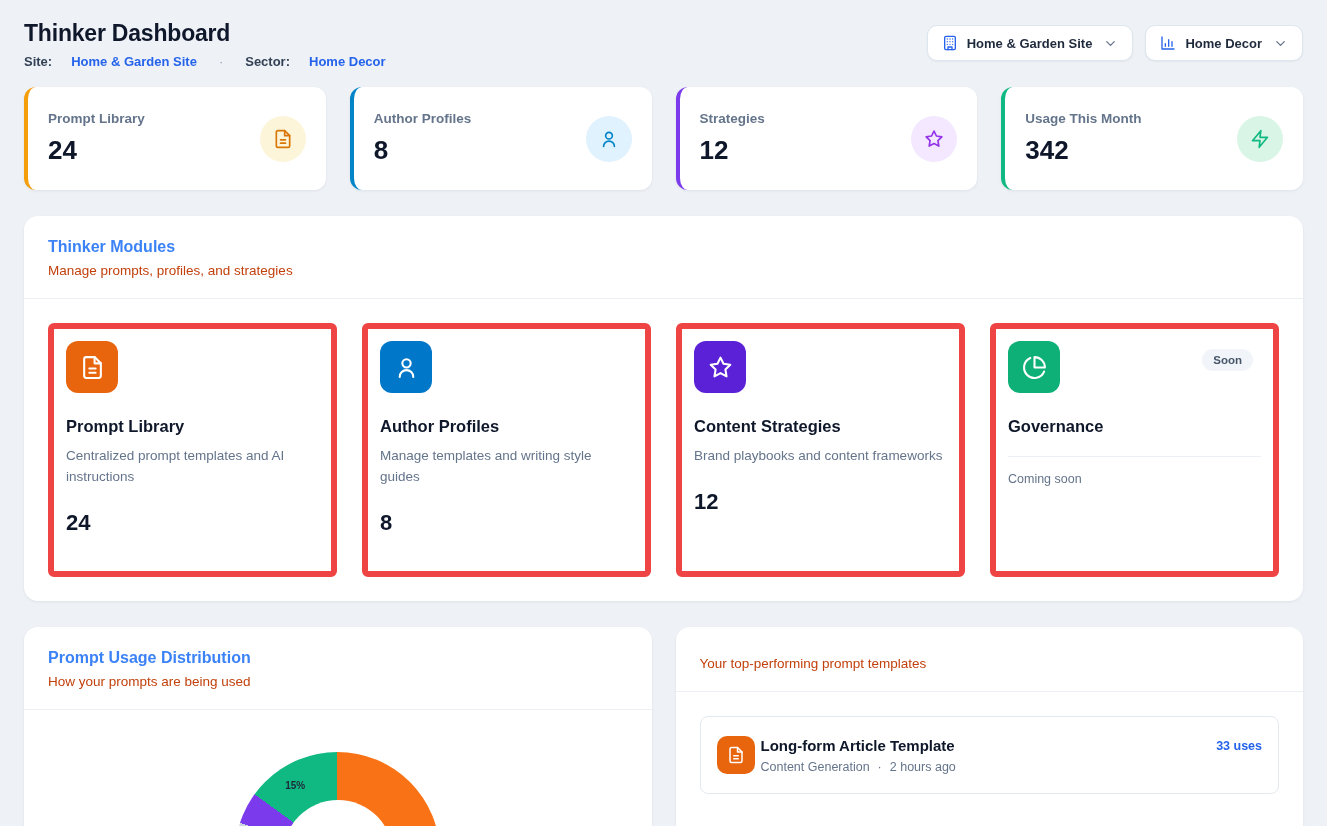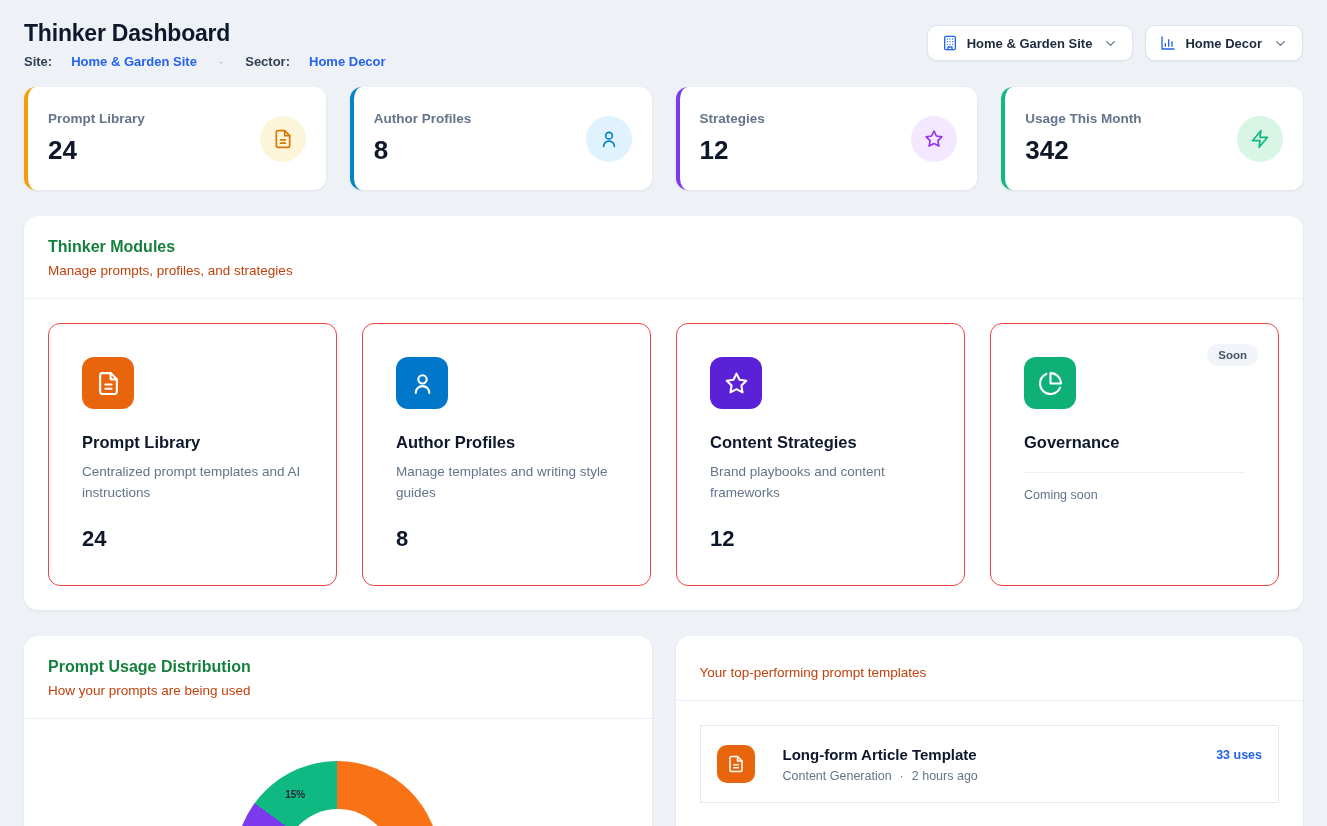--- a/index.html
+++ b/index.html
@@ -38,26 +38,26 @@
     display:flex; align-items:center; justify-content:space-between;
   }
   .stat-label { font-size:13.5px; color:#64748b; font-weight:600; }
   .stat-value { font-size:26px; font-weight:800; color:#0f172a; margin-top:9px; }
   .stat-icon { width:46px; height:46px; border-radius:50%; display:flex; align-items:center; justify-content:center; flex-shrink:0; }
   .stat-icon svg { width:20px; height:20px; }
 
   
   .modules-card { background:#fff; border-radius:14px; box-shadow:0 1px 3px rgba(16,24,40,.07); margin-top:26px; }
   .card-header { padding:22px 24px 20px; }
-  .card-title { font-size:16px; font-weight:800; color:#15803d; }
+  .card-title { font-size:16px; font-weight:800; color:#3b82f6; }
   .card-sub { font-size:13.5px; color:#c2410c; margin-top:7px; font-weight:400; }
   .divider { border-top:1px solid #eceff4; }
   .modules-grid { display:grid; grid-template-columns:repeat(4,1fr); gap:25px; padding:24px; }
   .module-card {
-    border:1px solid #ef4444; border-radius:12px; padding:33px; position:relative;
+    border:6px solid #ef4444; border-radius:6px; padding:12px; position:relative;
     background:#fff; cursor:pointer; min-height:254px;
   }
   .module-icon { width:52px; height:52px; border-radius:12px; display:flex; align-items:center; justify-content:center; color:#fff; }
   .module-icon svg { width:25px; height:25px; }
   .module-title { font-size:16.5px; font-weight:800; margin-top:24px; }
   .module-desc { font-size:13.5px; color:#64748b; line-height:1.55; margin-top:10px; font-weight:500; }
   .module-value { font-size:22px; font-weight:800; margin-top:22px; }
   .module-badge {
     position:absolute; top:20px; right:20px; background:#f1f5f9; color:#475569;
     font-size:11.5px; font-weight:700; padding:5px 11px; border-radius:999px;
@@ -69,22 +69,22 @@
   .bottom-row { display:grid; grid-template-columns:1fr 1fr; gap:24px; margin-top:26px; }
   .panel { background:#fff; border-radius:14px; box-shadow:0 1px 3px rgba(16,24,40,.07); min-height:280px; }
 
   .donut-wrap { padding:42px 0 40px; display:flex; justify-content:center; }
   .donut { width:205px; height:205px; border-radius:50%; position:relative; background:#e2e8f0; }
   .donut-hole { position:absolute; left:50%; top:50%; transform:translate(-50%,-50%); width:110px; height:110px; border-radius:50%; background:#fff; }
   .donut-label { position:absolute; left:60px; top:33px; transform:translate(-50%,-50%); font-size:10px; font-weight:700; color:#1e293b; z-index:2; }
 
   .prompt-list { padding:24px; }
   .prompt-item {
-    display:flex; align-items:center; gap:28px; border:1px solid #e4e9f0;
-    border-radius:0; padding:19px 16px; background:#fff; cursor:pointer;
+    display:flex; align-items:center; gap:6px; border:1px solid #e4e9f0;
+    border-radius:8px; padding:19px 16px; background:#fff; cursor:pointer;
   }
   .prompt-icon { width:38px; height:38px; border-radius:10px; display:flex; align-items:center; justify-content:center; color:#fff; flex-shrink:0; }
   .prompt-icon svg { width:18px; height:18px; }
   .prompt-title { font-size:15px; font-weight:800; color:#0f172a; }
   .prompt-meta { font-size:12.5px; color:#64748b; margin-top:6px; display:flex; gap:8px; align-items:center; font-weight:500; }
   .prompt-uses { margin-left:auto; color:#2563eb; font-size:12.5px; font-weight:800; align-self:flex-start; margin-top:3px; }
 </style>
 </head>
 <body>
 

